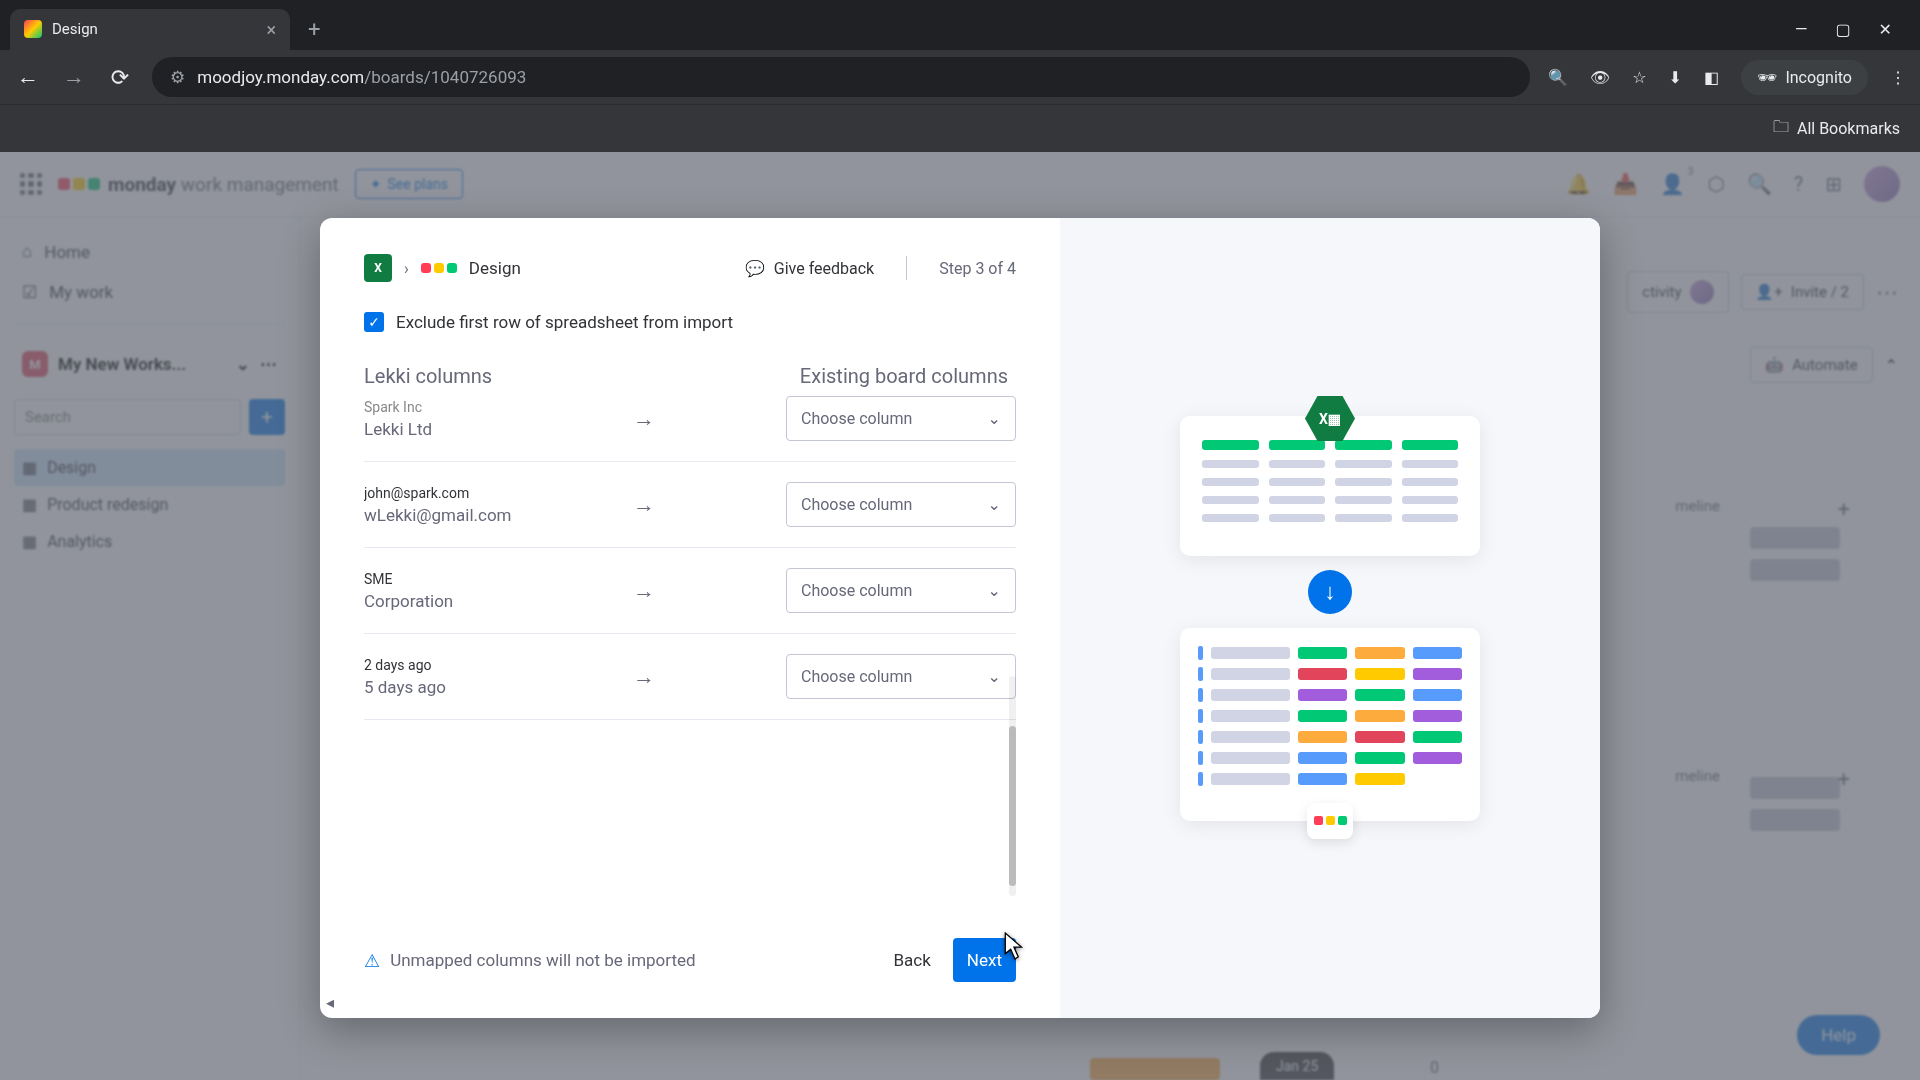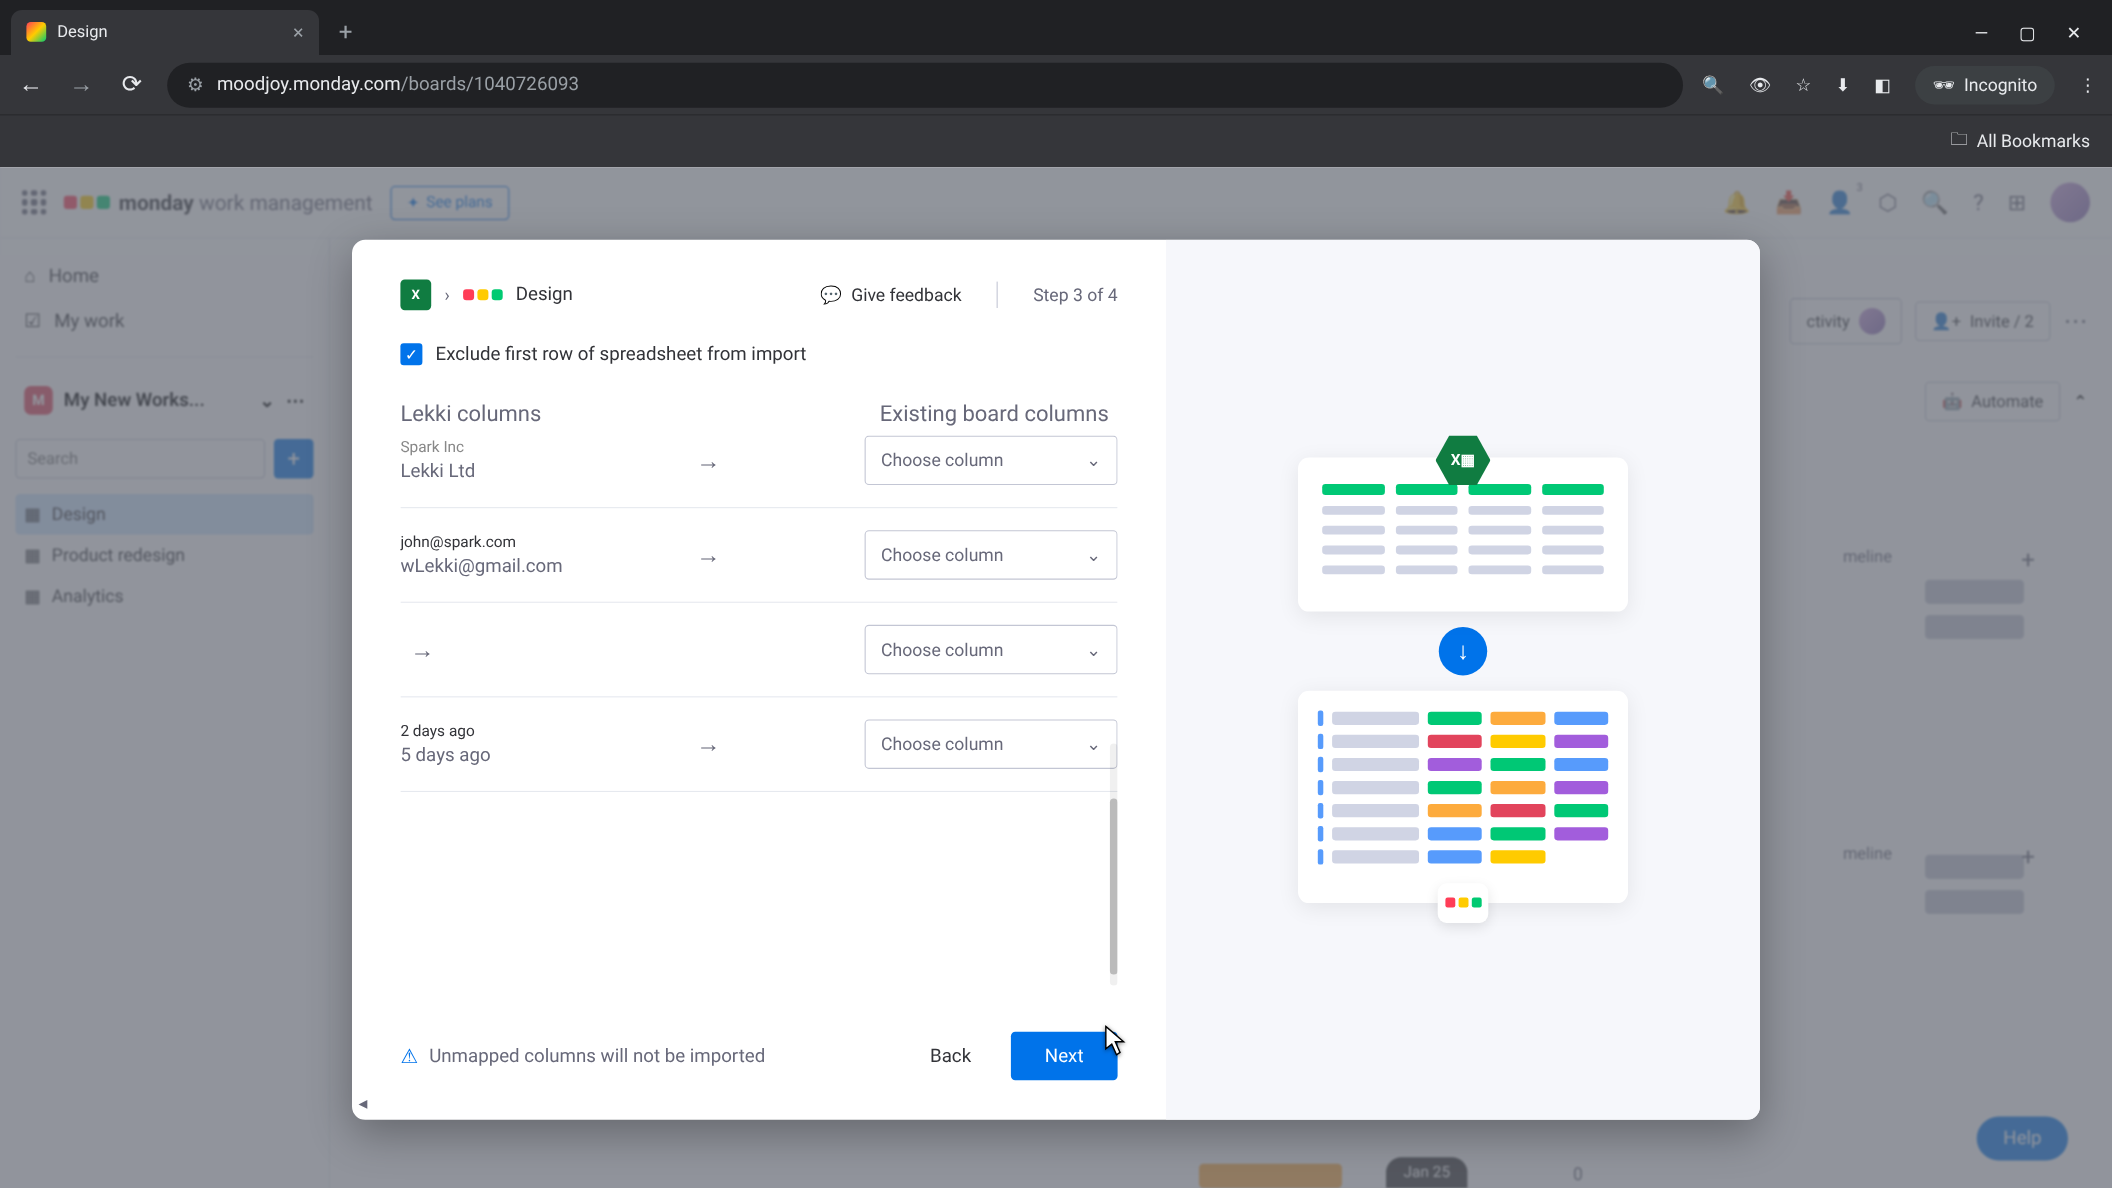--- a/index.html
+++ b/index.html
@@ -94,23 +94,23 @@
 .excel-col { width: 240px; }
 .excel-col .l1 { color: #323338; font-size: 14px; }
 .excel-col .l2 { color: #676879; font-size: 17px; margin-top: 4px; }
 .excel-col.truncated .l1 { color: #888; }
 .arrow-sep { color: #676879; font-size: 22px; flex: 0 0 40px; text-align: center; }
 .choose-dd { flex: 0 0 230px; display: flex; align-items: center; justify-content: space-between; border: 1px solid #c3c6d4; border-radius: 4px; padding: 12px 14px; font-size: 16px; color: #676879; cursor: pointer; margin-left: auto; }
 
 .modal-footer { display: flex; align-items: center; padding-top: 20px; margin-top: auto; }
 .warning { display: flex; align-items: center; gap: 10px; color: #676879; font-size: 17px; }
 .warn-icon { color: #0073ea; font-size: 18px; }
-.footer-btns { margin-left: auto; display: flex; gap: 14px; align-items: flex-end; }
+.footer-btns { margin-left: auto; display: flex; gap: 0; align-items: flex-end; }
 .btn-back { padding: 12px 22px; font-size: 17px; color: #323338; cursor: pointer; border-radius: 4px; }
-.btn-next { padding: 12px 31px; font-size: 17px; background: #0073ea; color: #fff; border-radius: 4px; cursor: pointer; position: relative; }
+.btn-next { padding: 12px 14px; font-size: 17px; background: #0073ea; color: #fff; border-radius: 4px; cursor: pointer; position: relative; }
 
 
 .illus { position: relative; width: 340px; }
 .sheet-card { width: 300px; background: #fff; border-radius: 10px; box-shadow: 0 4px 20px rgba(0,0,0,0.08); padding: 24px 22px; margin: 0 auto; }
 .sheet-row { display: flex; gap: 10px; margin-bottom: 10px; }
 .sheet-cell { flex: 1; height: 8px; border-radius: 3px; }
 .sheet-row.header .sheet-cell { background: #00c875; height: 10px; }
 .sheet-row.body .sheet-cell { background: #d0d4e4; }
 .excel-hex { width: 50px; height: 50px; background: #107c41; border-radius: 10px; position: absolute; top: -22px; left: 50%; transform: translateX(-50%) rotate(0deg); display: flex; align-items: center; justify-content: center; color: #fff; font-size: 14px; font-weight: 700; box-shadow: 0 4px 12px rgba(0,0,0,0.15); clip-path: polygon(25% 5%, 75% 5%, 100% 50%, 75% 95%, 25% 95%, 0% 50%); }
 .arrow-circle { width: 44px; height: 44px; background: #0073ea; border-radius: 50%; display: flex; align-items: center; justify-content: center; color: #fff; font-size: 22px; margin: 14px auto; }
@@ -338,20 +338,24 @@
               <div class="l1">john@spark.com</div>
               <div class="l2">wLekki@gmail.com</div>
             </div>
             <div class="arrow-sep">→</div>
             <div class="choose-dd">
               <span>Choose column</span>
               <span>⌄</span>
             </div>
           </div>
           <div class="mapping-row">
+            <div class="excel-col">
+              <div class="l1">SME</div>
+              <div class="l2">Corporation</div>
+            </div>
             <div class="arrow-sep">→</div>
             <div class="choose-dd">
               <span>Choose column</span>
               <span>⌄</span>
             </div>
           </div>
           <div class="mapping-row">
             <div class="excel-col">
               <div class="l1">2 days ago</div>
               <div class="l2">5 days ago</div>

